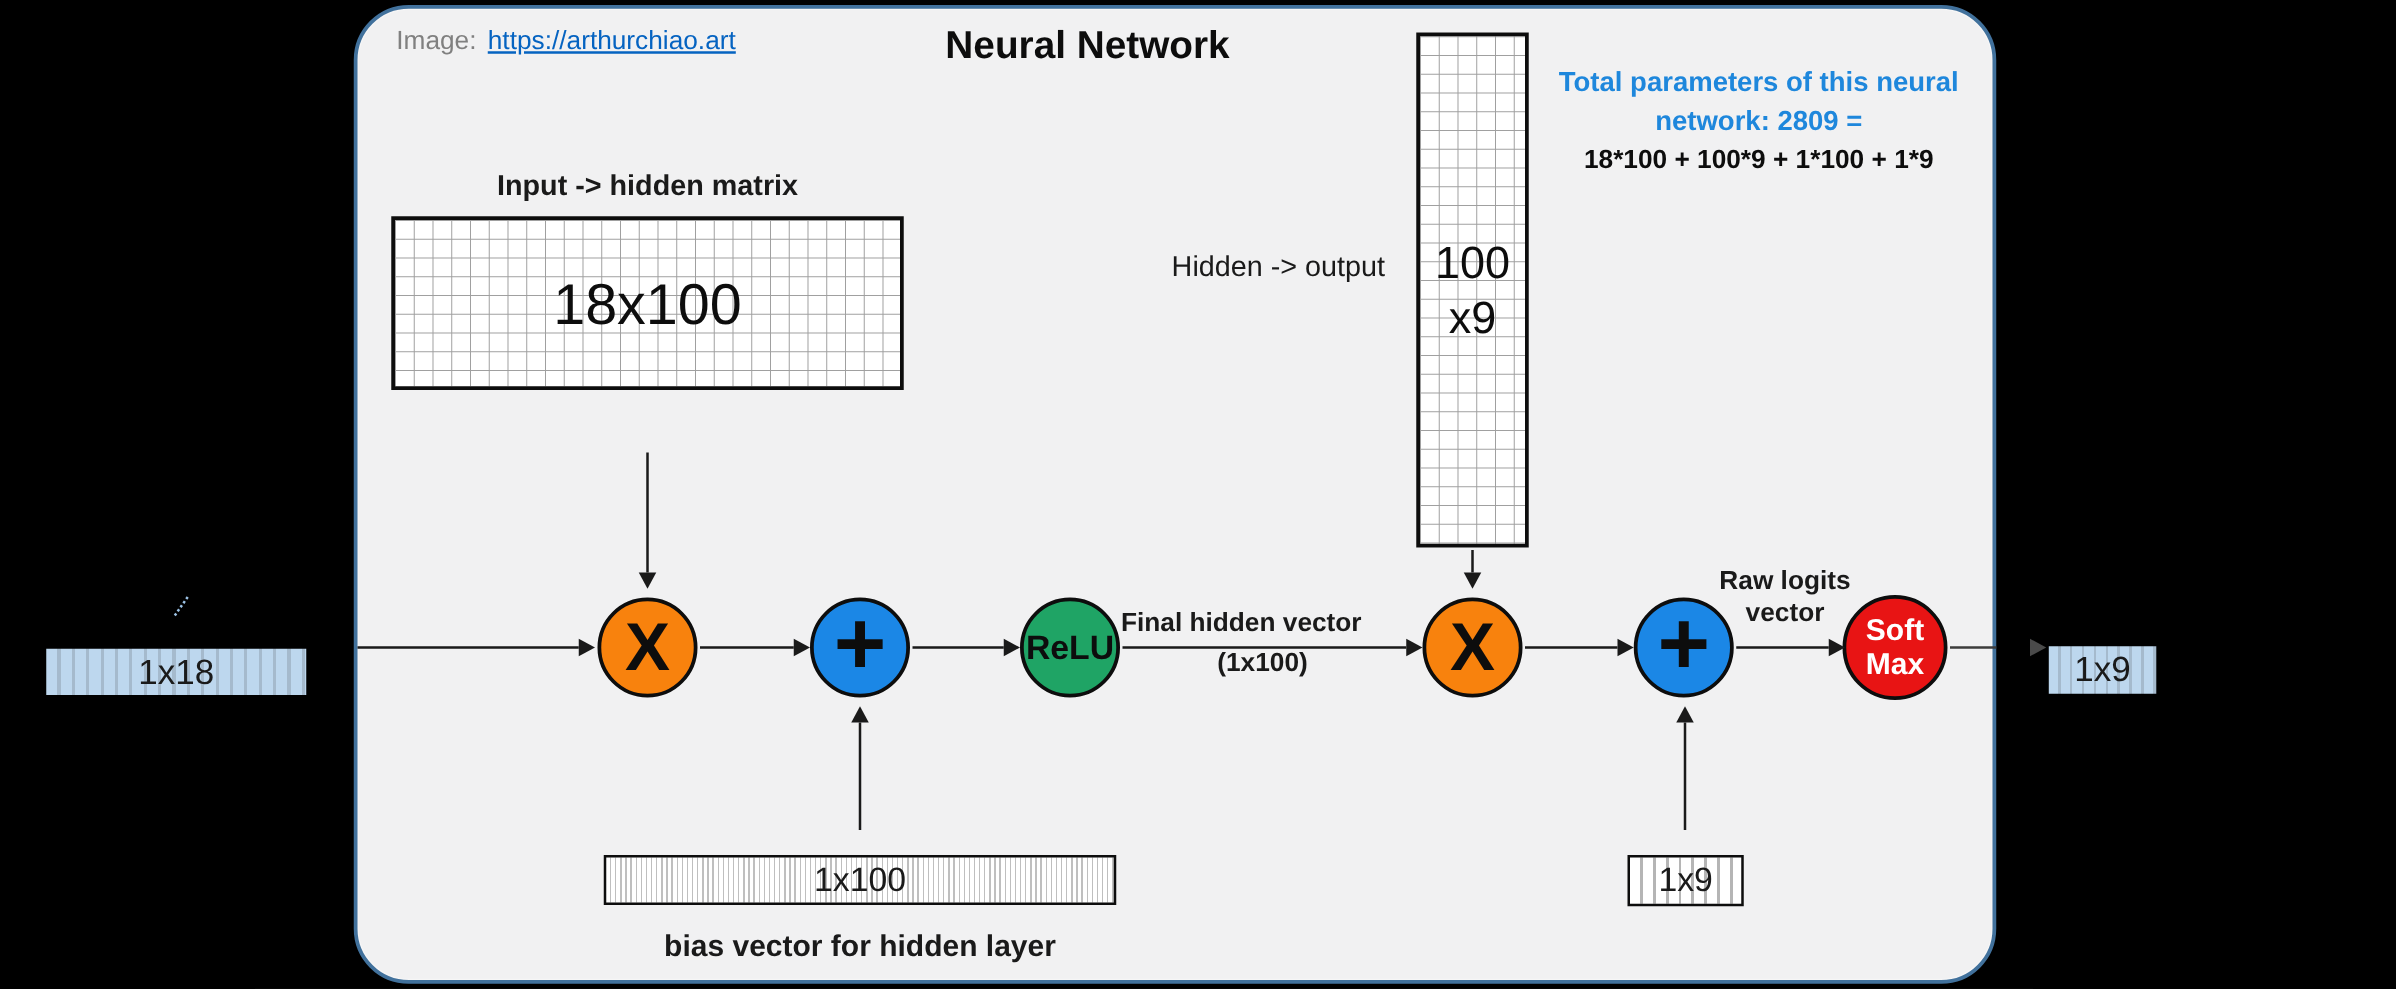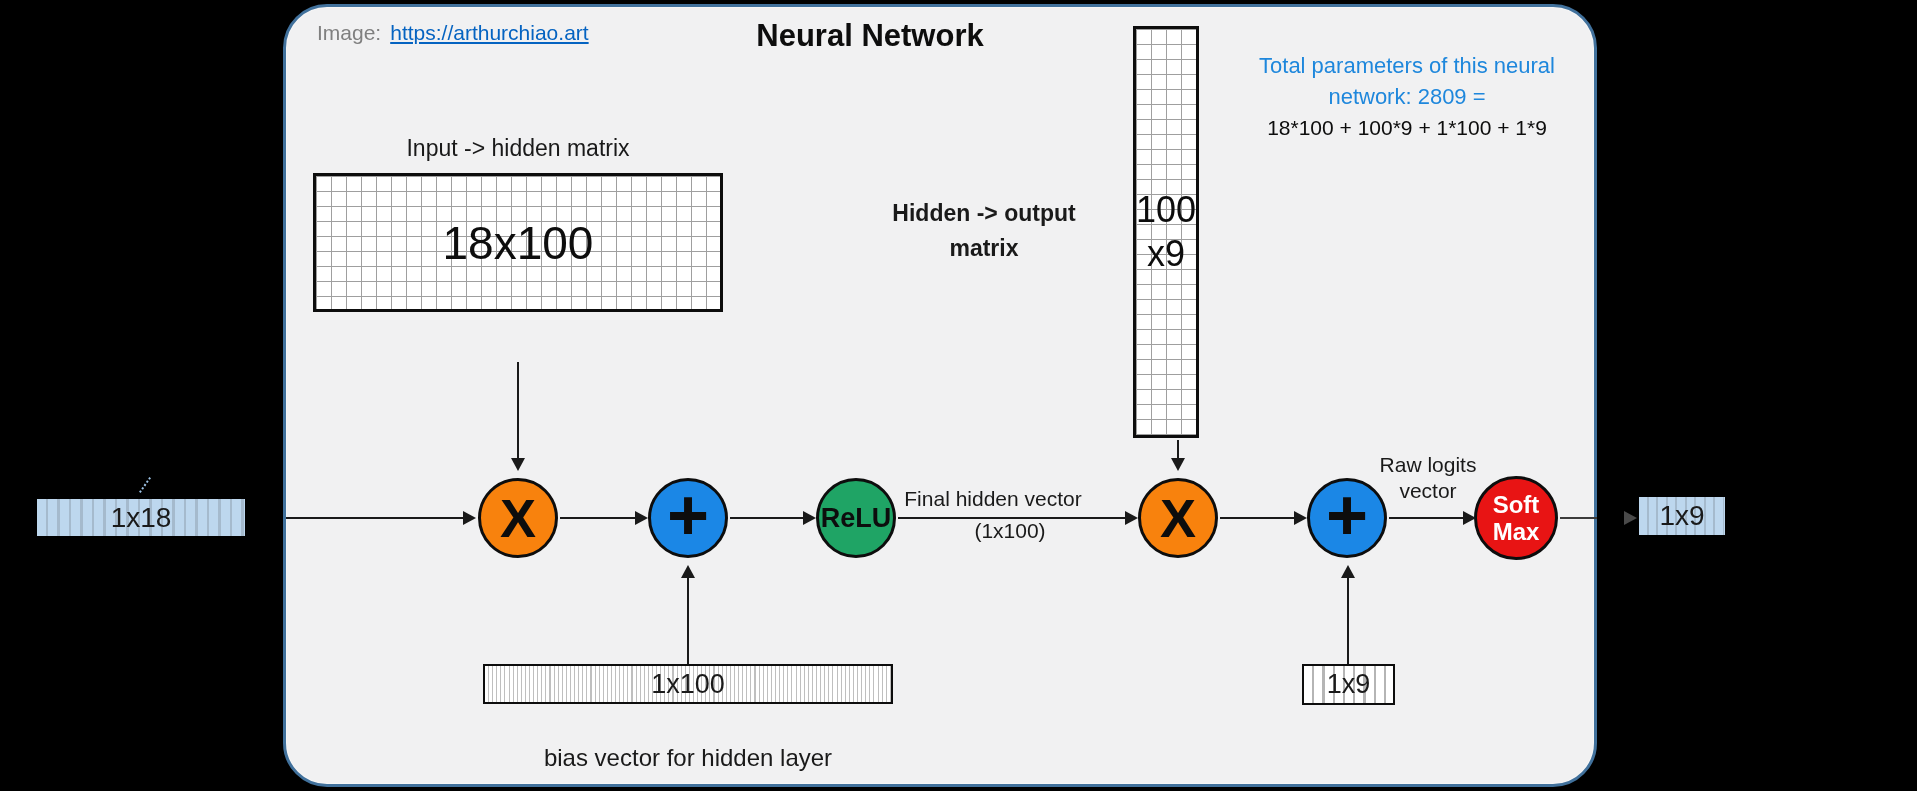--- a/index.html
+++ b/index.html
@@ -7,22 +7,22 @@
   .stage {
     position:relative; width:1917px; height:791px; background:#000;
     font-family:"Liberation Sans", sans-serif; color:#111; overflow:hidden;
   }
   .panel {
     position:absolute; left:283px; top:4px; width:1314px; height:783px;
     background:#f1f1f2; border:3px solid #41719C; border-radius:44px;
     box-shadow: inset 0 0 0 1px rgba(255,255,255,.35);
   }
   .abs { position:absolute; }
-  .center { text-align:center; }
-  .right { text-align:center;font-weight:bold; }
+  .center { text-align:center;font-weight:bold; }
+  .right { text-align:right; }
 
   
   .img-credit { left:317px; top:21px; font-size:21px; display:flex; gap:9px; align-items:baseline; }
   .img-credit .lbl { color:#808080; }
   .img-credit a { color:#0563C1; text-decoration:underline; }
   .title { left:690px; top:18px; width:360px; font-size:31px; font-weight:700; color:#0d0d0d; }
   .params { left:1233px; top:50px; width:348px; font-size:22px; line-height:31px; }
   .params .blue { color:#1E87DC; }
   .params .formula { color:#0d0d0d; font-size:21px; }
 
@@ -31,27 +31,27 @@
     background-color:#fff;
     background-image:
       linear-gradient(#9f9f9f 1px, transparent 1px),
       linear-gradient(90deg, #9f9f9f 1px, transparent 1px);
     background-size:15px 15px;
     border:3px solid #0d0d0d;
     display:flex; align-items:center; justify-content:center;
   }
   .matrix1 { left:313px; top:173px; width:410px; height:139px; }
   .matrix1 .dims { font-size:46px; color:#0d0d0d; }
-  .matrix2 { left:1133px; top:26px; width:66px; height:412px; flex-direction:column; }
+  .matrix2 { left:1133px; top:26px; width:90px; height:412px; flex-direction:column; }
   .matrix2 .dims { font-size:36px; line-height:44px; color:#0d0d0d; text-align:center; }
   .matrix1-label { left:318px; top:135px; width:400px; font-size:23px; color:#1a1a1a; }
   .matrix2-label { left:860px; top:196px; width:248px; font-size:23px; line-height:35px; color:#1a1a1a; }
 
   
-  .vec { display:flex; align-items:center; justify-content:center; color:#1a1a1a; }
+  .vec { display:flex; align-items:center; justify-content:center; color:#1a1a1a;margin-top:20px; }
   .vec-input  { left:37px;  top:499px; width:208px; height:37px; font-size:28px;
     background:repeating-linear-gradient(90deg,#bdd7ee 0 9px,#a5bacd 9px 11.5px); }
   .vec-output { left:1639px; top:497px; width:86px; height:38px; font-size:28px;
     background:repeating-linear-gradient(90deg,#bdd7ee 0 7.5px,#a5bacd 7.5px 9.5px); }
   .vec-hbias  { left:483px; top:664px; width:410px; height:40px; font-size:27px;
     border:2px solid #0d0d0d;
     background:repeating-linear-gradient(90deg,#fff 0 3px,#bfbfbf 3px 4.1px); }
   .vec-obias  { left:1302px; top:664px; width:93px; height:41px; font-size:27px;
     border:2px solid #0d0d0d;
     background:repeating-linear-gradient(90deg,#fff 0 8px,#b5b5b5 8px 10.3px); }
@@ -104,21 +104,20 @@
     <div class="formula">18*100 + 100*9 + 1*100 + 1*9</div>
   </div>
 
   <div class="abs matrix1-label center">Input -&gt; hidden matrix</div>
   <div class="abs grid-box matrix1">
     <span class="dims">18x100</span>
   </div>
 
   <div class="abs matrix2-label right">
     <div>Hidden -&gt; output</div>
-    <div>matrix</div>
   </div>
   <div class="abs grid-box matrix2">
     <div class="dims">100</div>
     <div class="dims">x9</div>
   </div>
 
   <div class="abs vec vec-input">
     <span>1x18</span>
   </div>
   <div class="abs vec vec-output">

